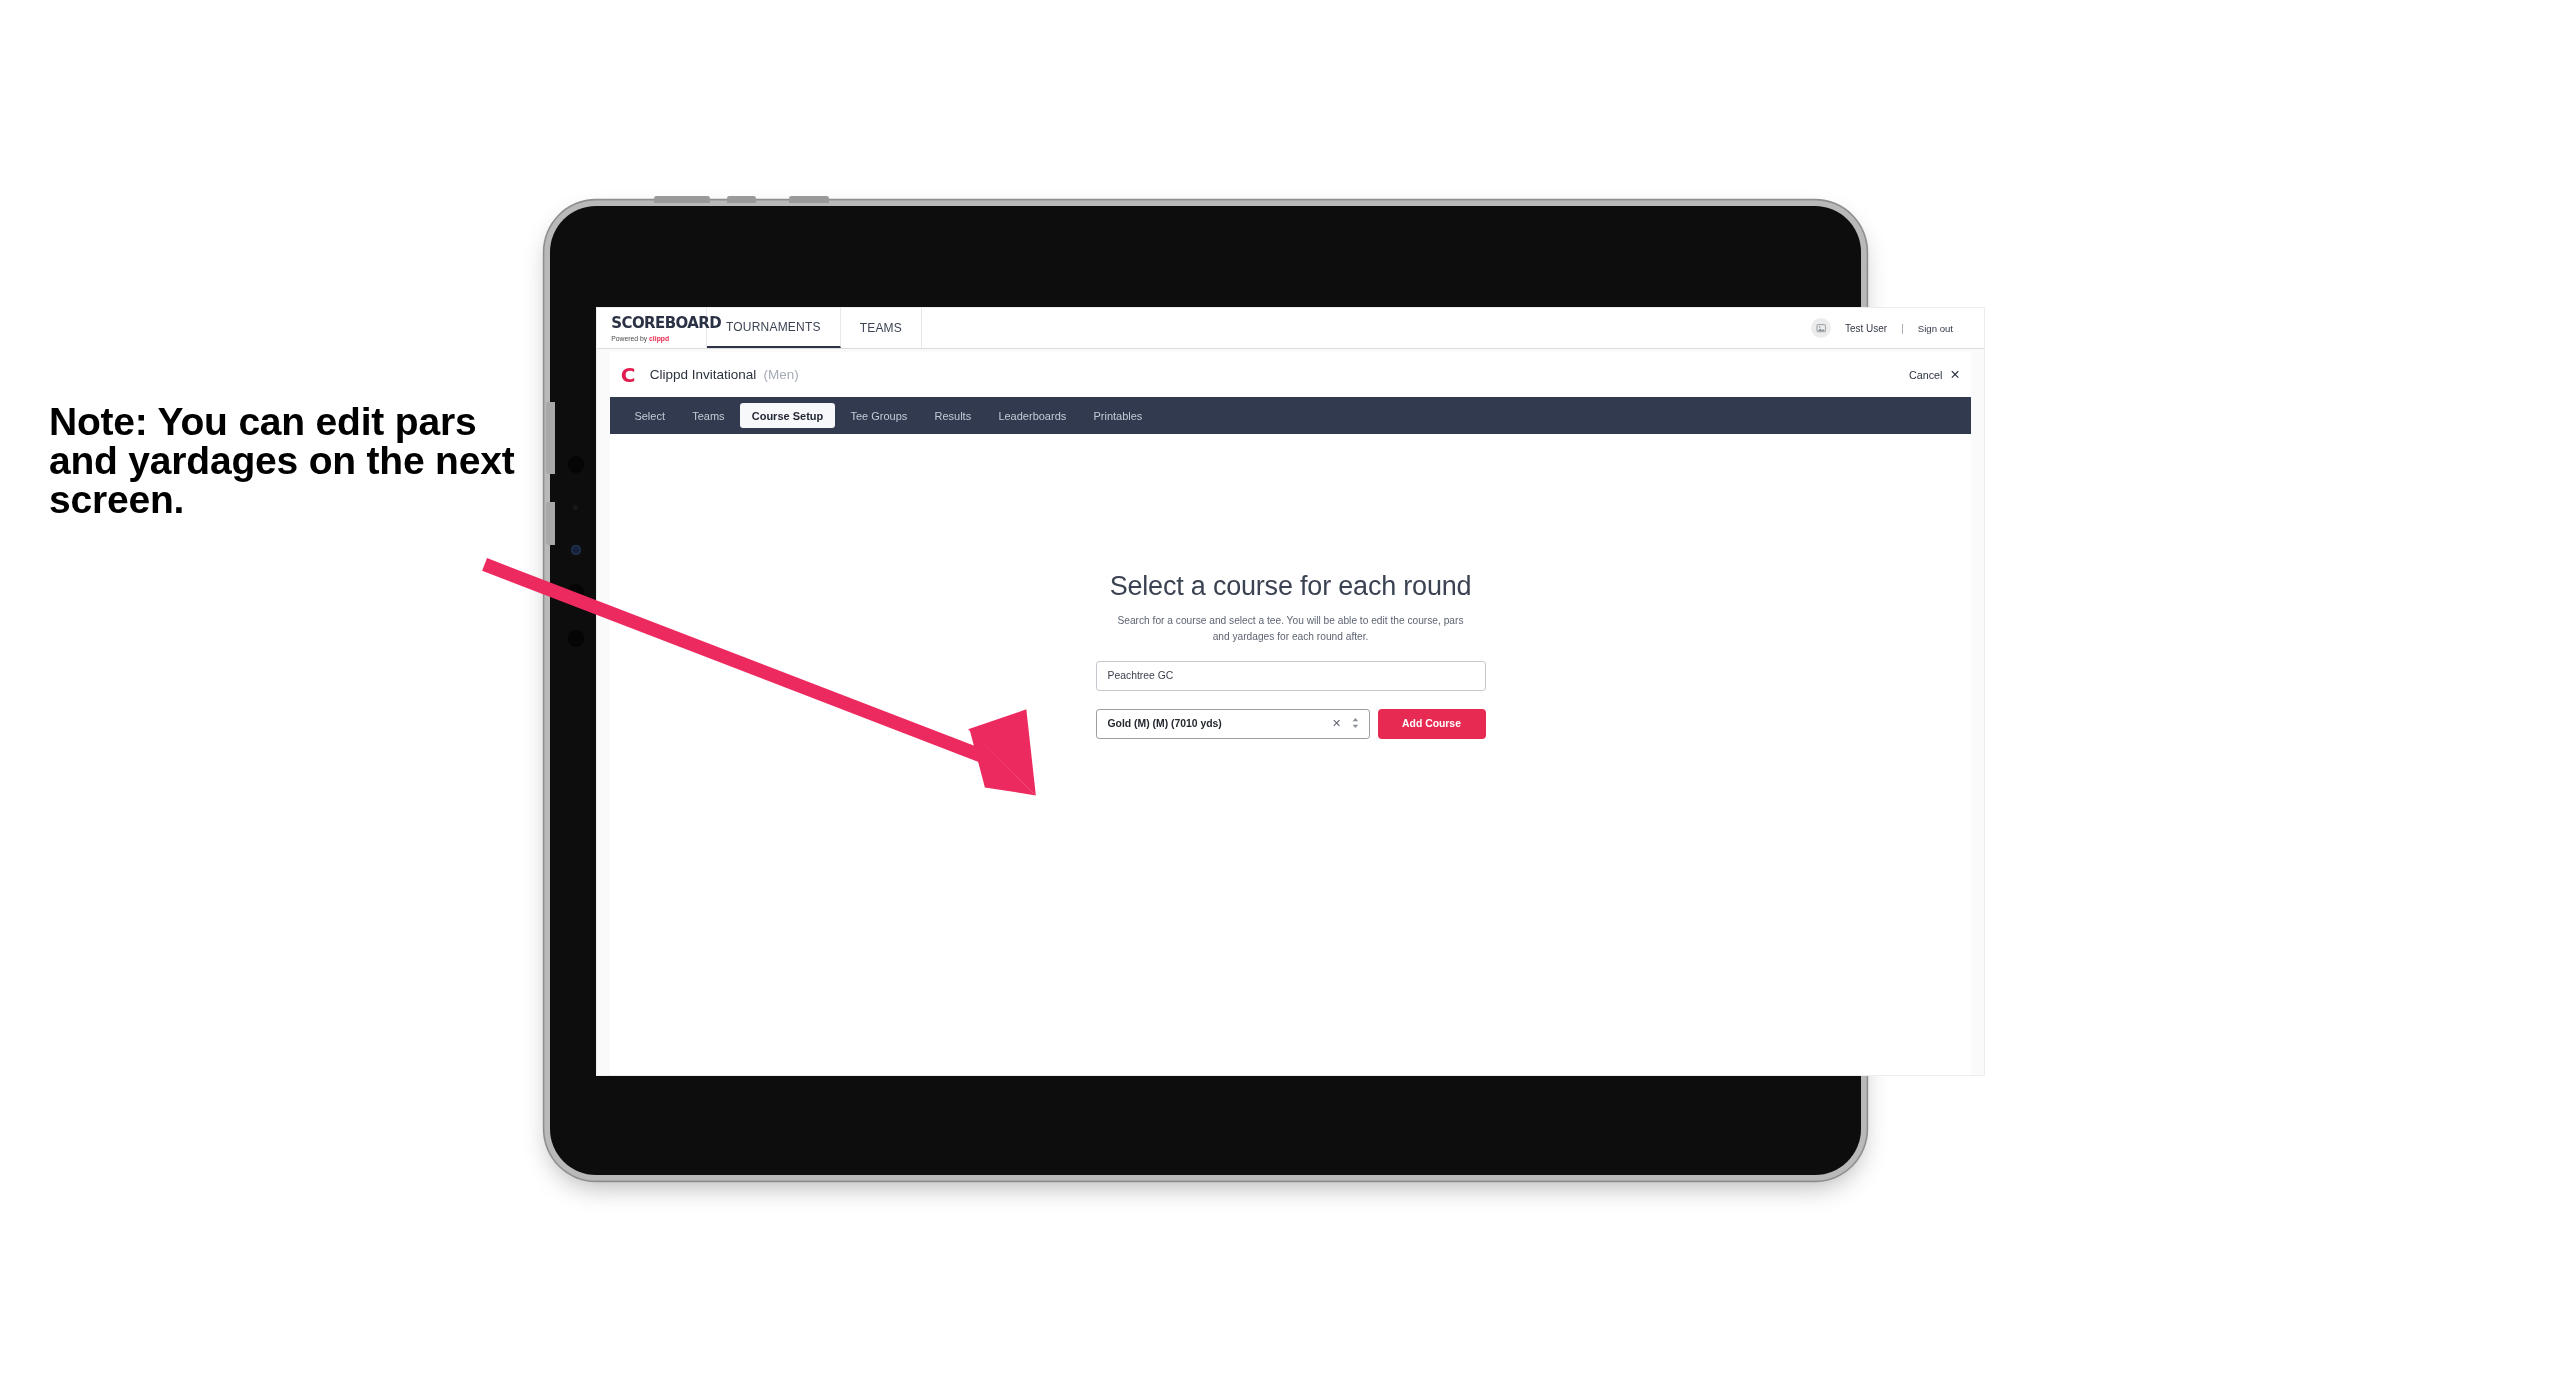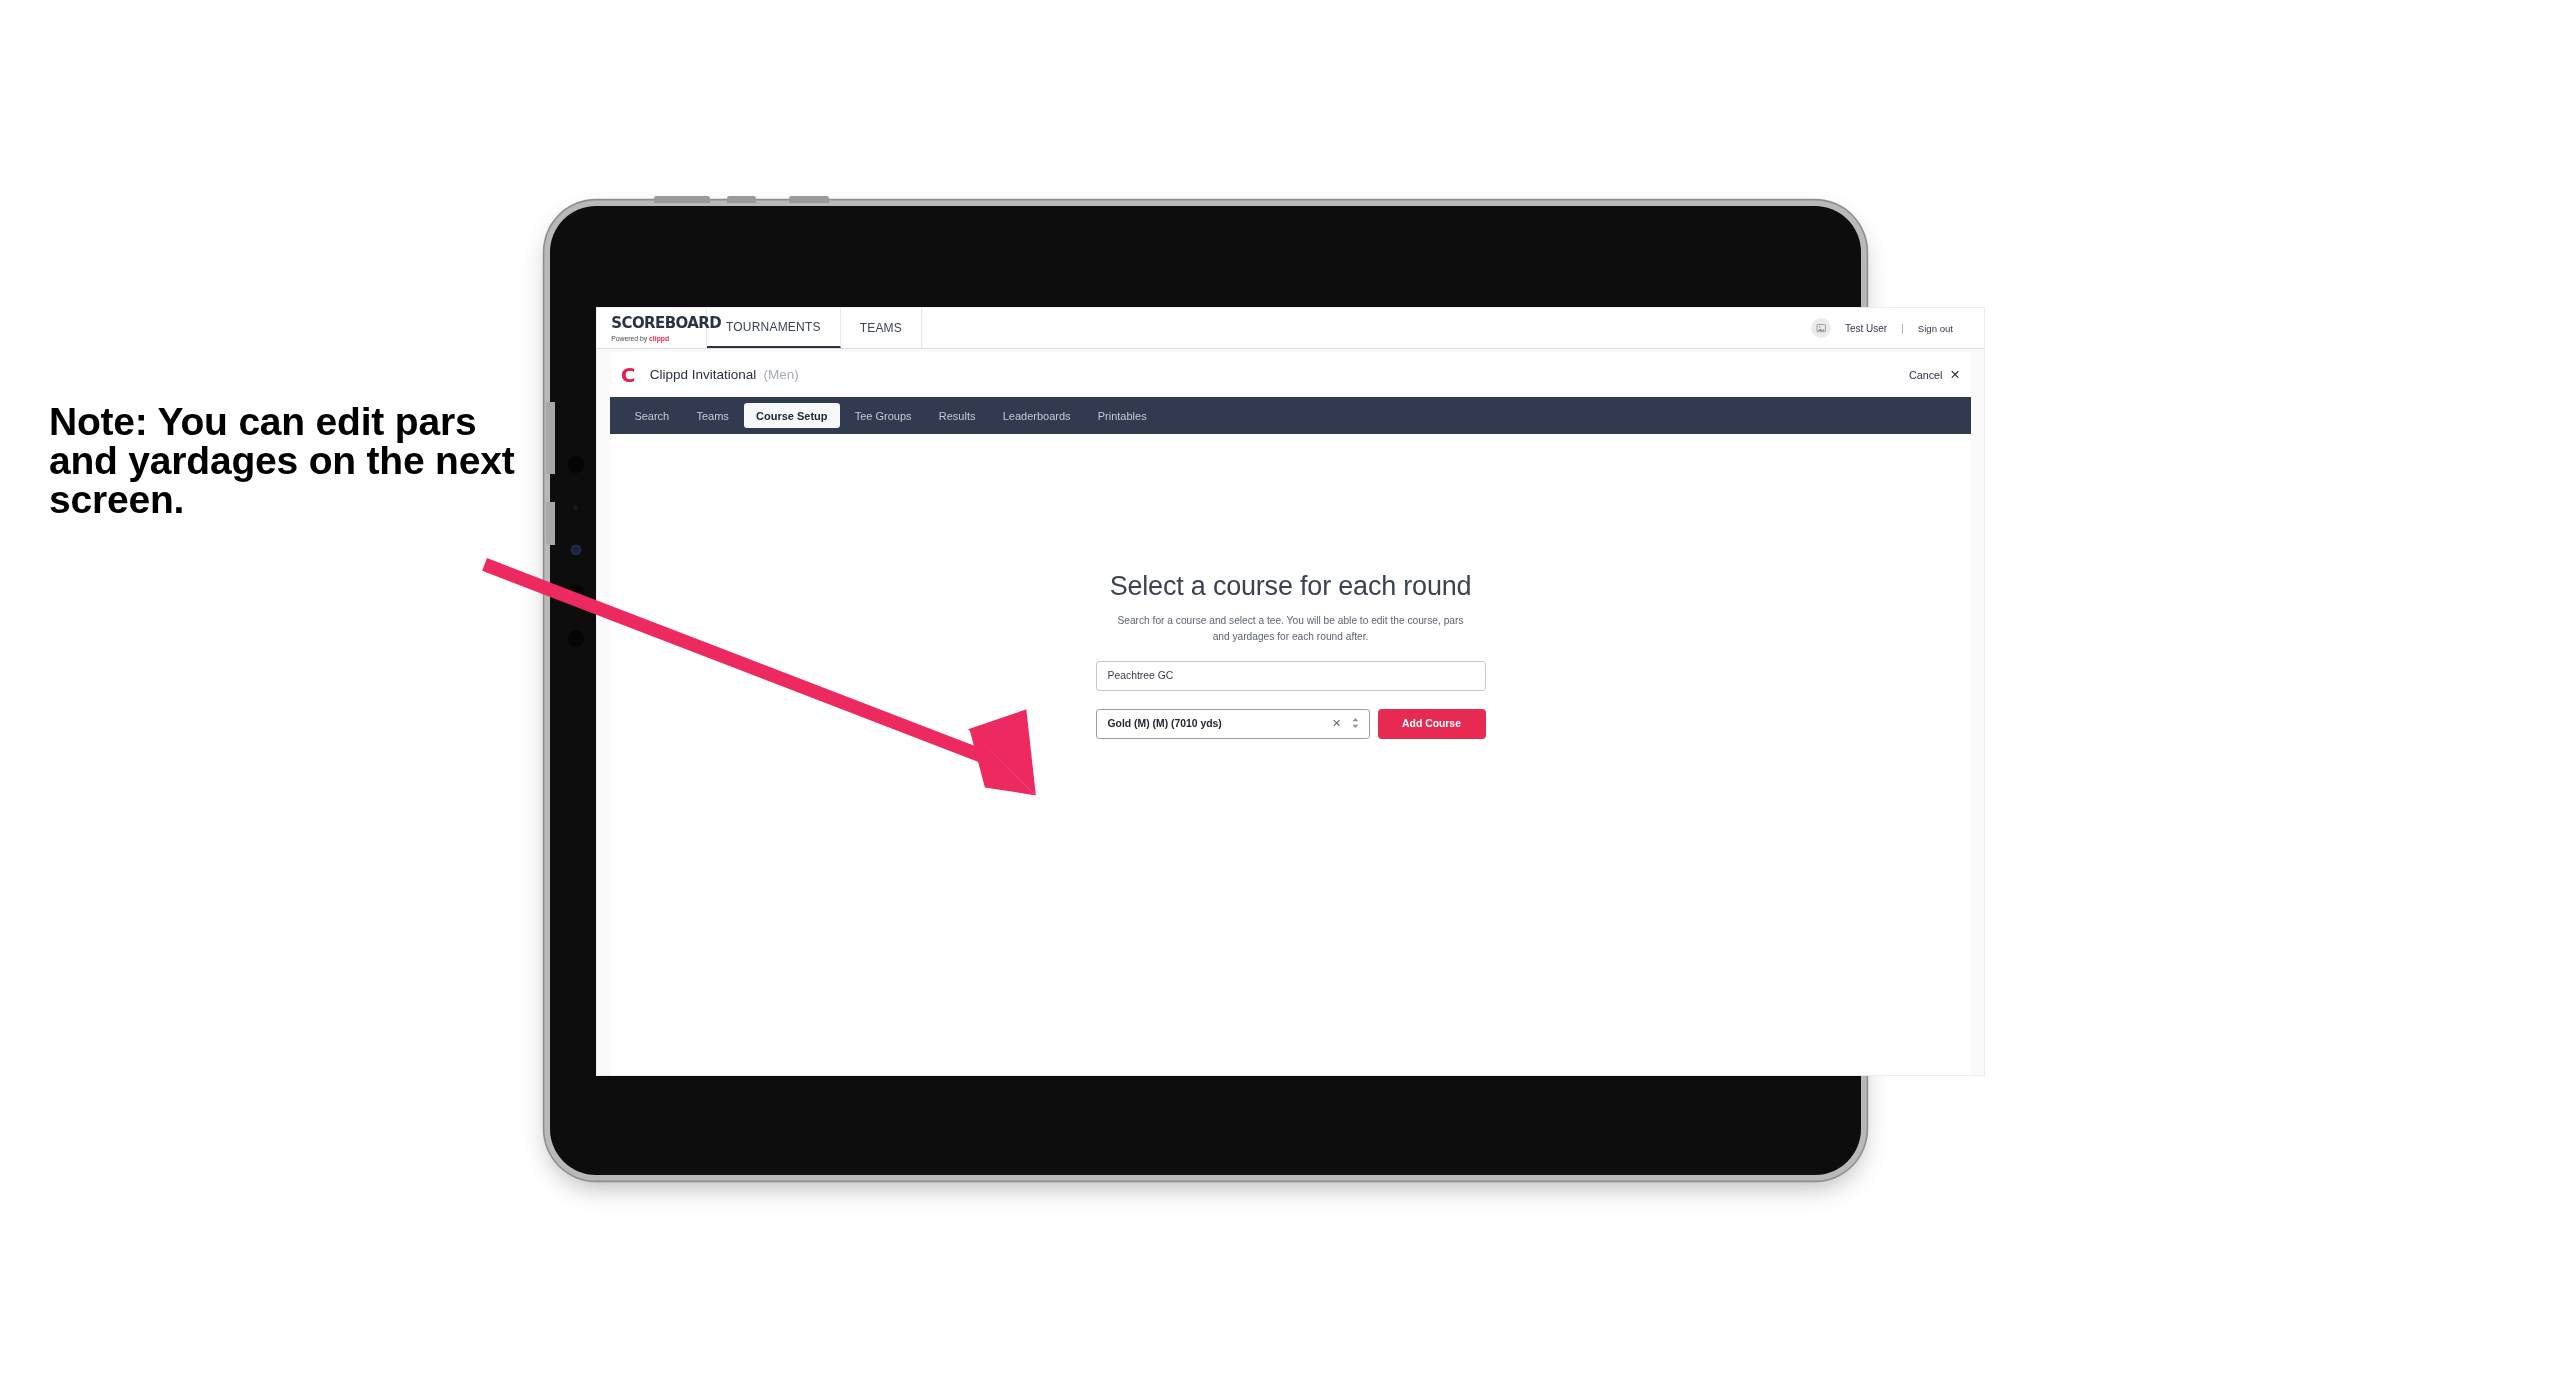--- a/index.html
+++ b/index.html
@@ -329,21 +329,21 @@
         <span class="tourney-name">Clippd Invitational</span>
         <span class="tourney-div">(Men)</span>
         <div class="cancel">
           <span>Cancel</span>
           <span class="x">✕</span>
         </div>
       </div>
 
       <div class="subnav">
         <div class="subnav-item">
-            <span>Search</span>
+            <span>Select</span>
         </div>
         <div class="subnav-item">
             <span>Teams</span>
         </div>
         <div class="subnav-item active">
             <span>Course Setup</span>
           </div>
         <div class="subnav-item">
             <span>Tee Groups</span>
           </div>

